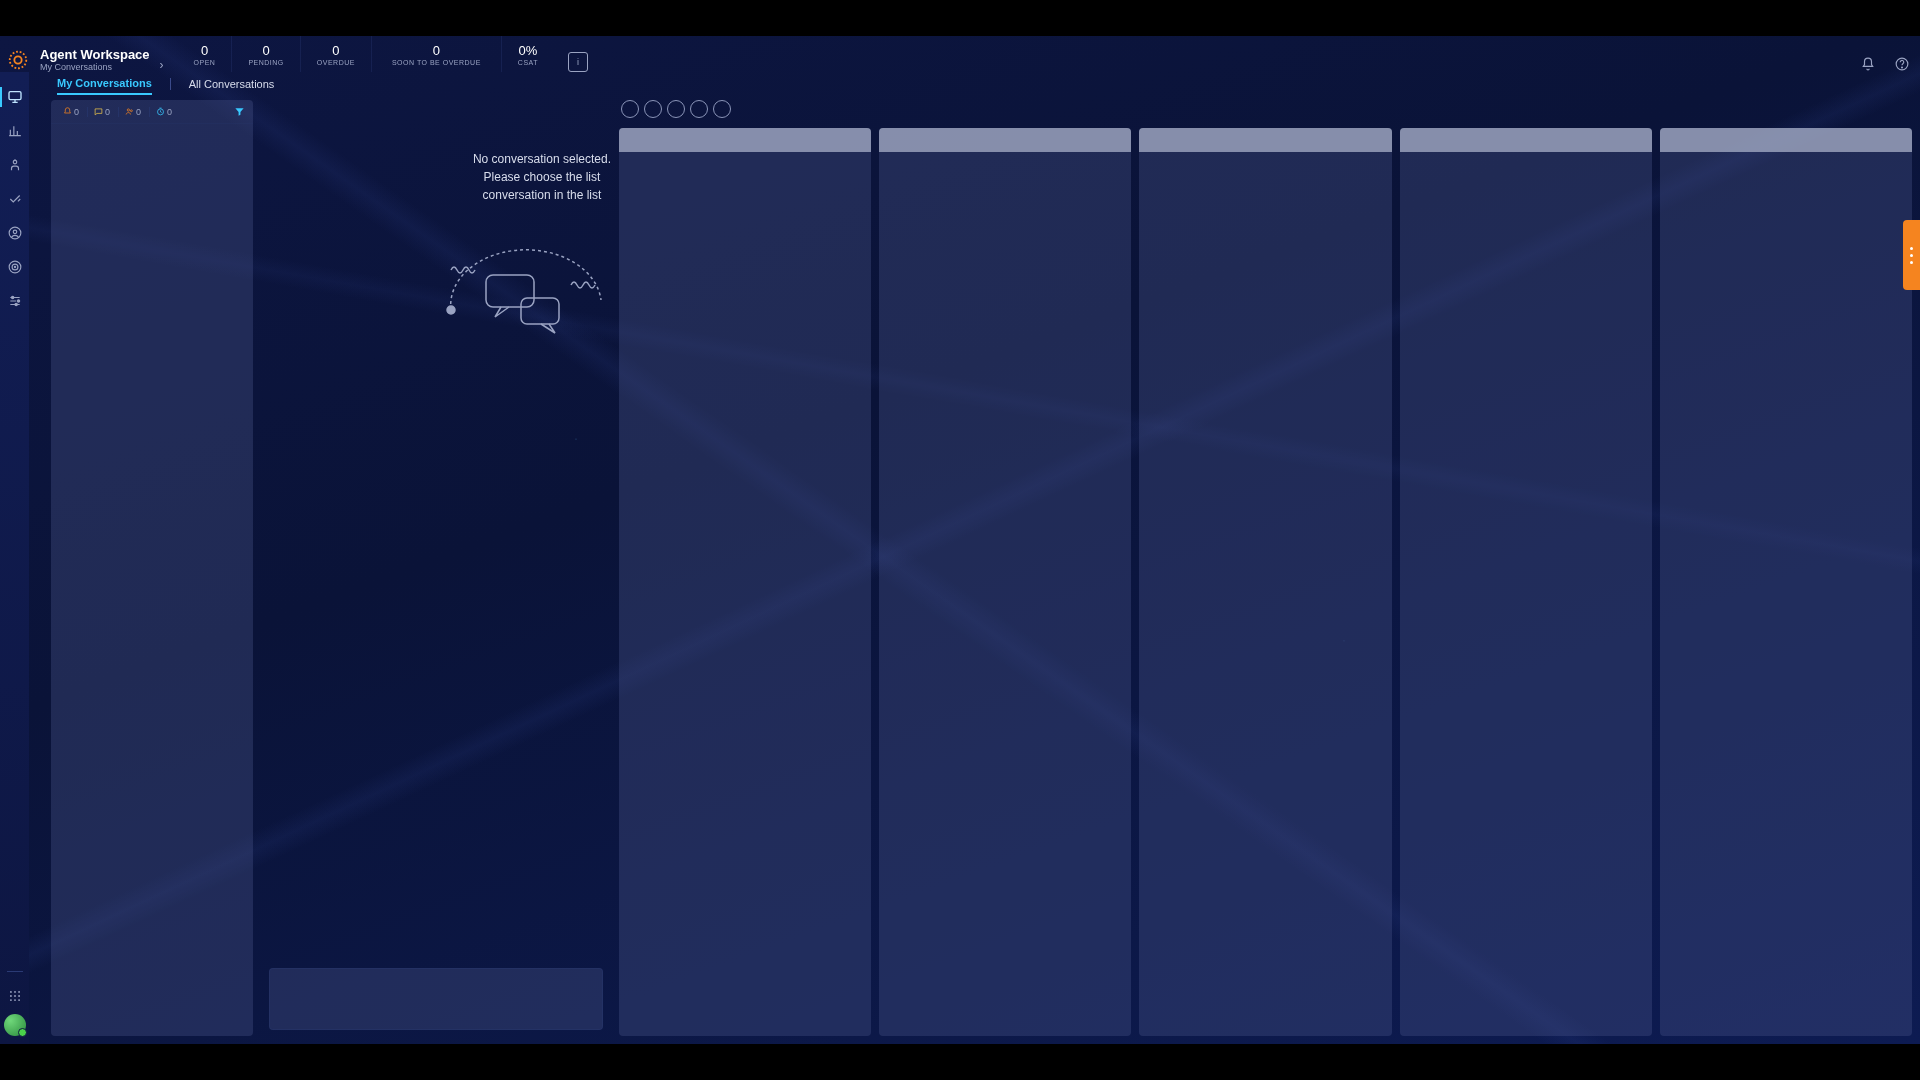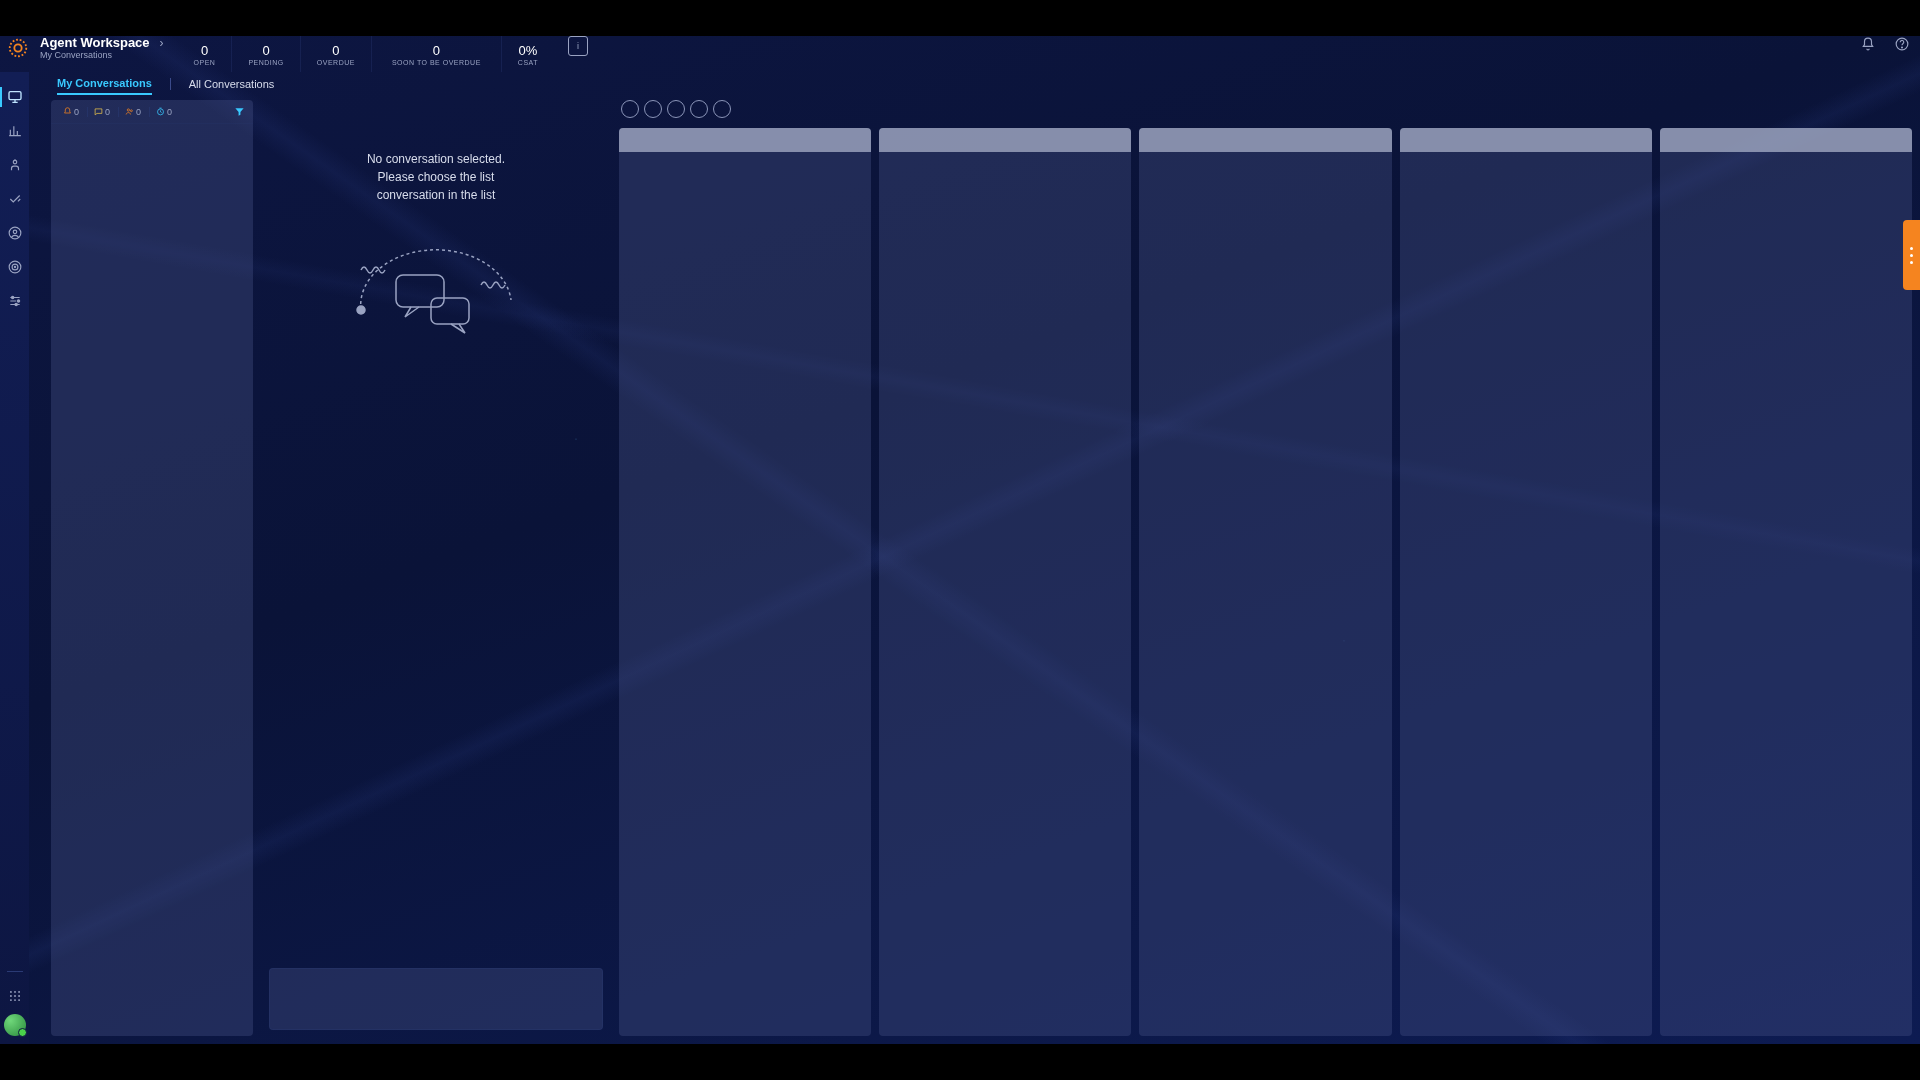--- a/index.html
+++ b/index.html
@@ -37,21 +37,21 @@
       radial-gradient(2px 2px at 70% 60%, #5fbfff22 0%, transparent 60%),
       linear-gradient(35deg, transparent 46%, #354a9a22 47%, transparent 48%),
       linear-gradient(-25deg, transparent 50%, #354a9a22 51%, transparent 52%),
       linear-gradient(10deg, transparent 60%, #354a9a18 61%, transparent 62%);
     pointer-events:none;
   }
 
   
   .topbar{
     position:absolute;top:0;left:0;right:0;height:var(--header-h);
-    display:flex;align-items:flex-start;padding:0 10px 0 4px;z-index:5;
+    display:flex;align-items:flex-end;padding:0 10px 0 4px;z-index:5;
   }
   .logo{width:24px;height:24px;margin:0 6px 0 2px;display:flex;align-items:center;justify-content:center;}
   .logo svg{display:block;}
   .ws-title{display:flex;flex-direction:column;line-height:1;margin-left:4px;}
   .ws-title .main{font-size:13px;font-weight:600;color:#fff;}
   .ws-title .sub{font-size:9px;color:var(--txt-dim);margin-top:2px;}
   .ws-caret{margin:0 14px 0 10px;color:var(--txt-dim);font-size:12px;}
   .metrics{display:flex;align-items:stretch;height:100%;}
   .metric{display:flex;flex-direction:column;align-items:center;justify-content:center;padding:0 16px;border-left:1px solid #2a3a7455;}
   .metric:first-child{border-left:0;}
@@ -101,21 +101,21 @@
   .cf{display:flex;align-items:center;gap:2px;font-size:9px;color:var(--txt-dim);padding:0 4px;}
   .cf svg{width:9px;height:9px;}
   .cf + .cf{border-left:1px solid #2a3a7488;padding-left:6px;}
   .filter-icon{margin-left:auto;color:var(--cyan);cursor:pointer;}
   .filter-icon svg{width:11px;height:11px;}
 
   
   .convo-detail{
     width:350px;flex:0 0 350px;position:relative;display:flex;flex-direction:column;
   }
-  .empty-state{flex:1;display:flex;flex-direction:column;align-items:center;padding-top:50px;}
+  .empty-state{flex:1;display:flex;flex-direction:column;align-items:flex-end;padding-top:50px;}
   .empty-state .msg{text-align:center;font-size:12px;color:#d8ddec;line-height:1.5;}
   .empty-art{margin-top:36px;width:170px;height:110px;}
   .compose{position:absolute;left:8px;right:8px;bottom:6px;height:62px;background:var(--bg-panel);border-radius:4px;border:1px solid #2a3a7466;}
 
   
   .placeholder-region{flex:1;display:flex;flex-direction:column;min-width:0;}
   .circles{display:flex;gap:5px;margin-bottom:10px;padding-left:2px;}
   .circle{width:18px;height:18px;border:1.5px solid #8a94b8;border-radius:50%;}
   .columns{flex:1;display:flex;gap:8px;min-width:0;}
   .col{flex:1;background:var(--bg-panel);border-radius:4px;display:flex;flex-direction:column;overflow:hidden;min-width:0;}

